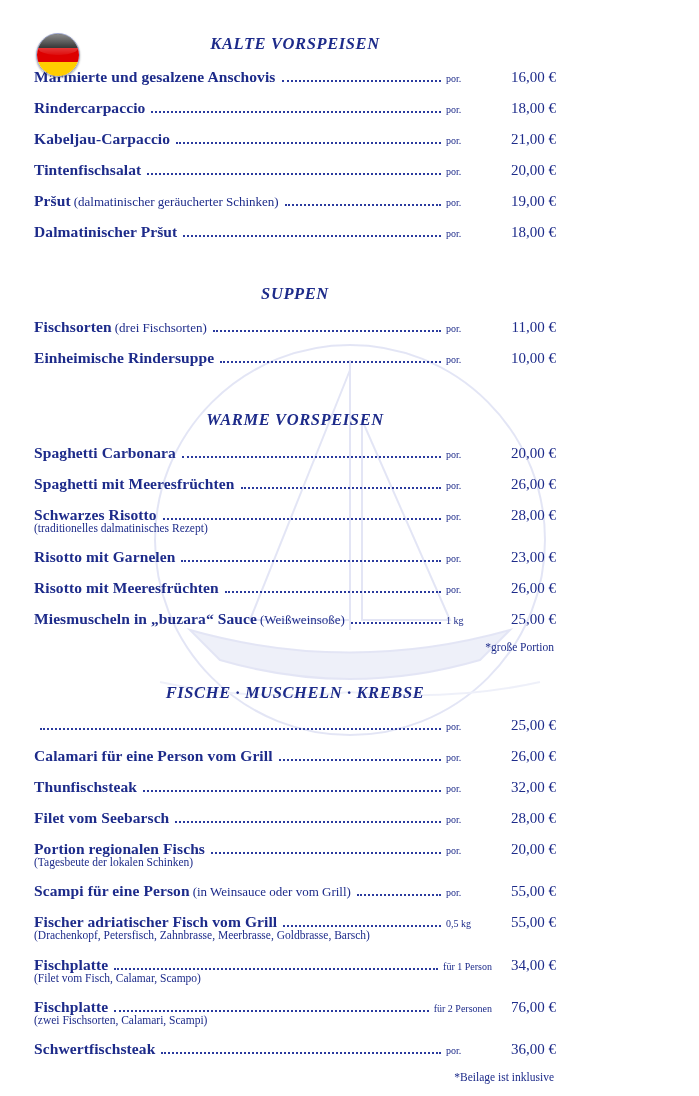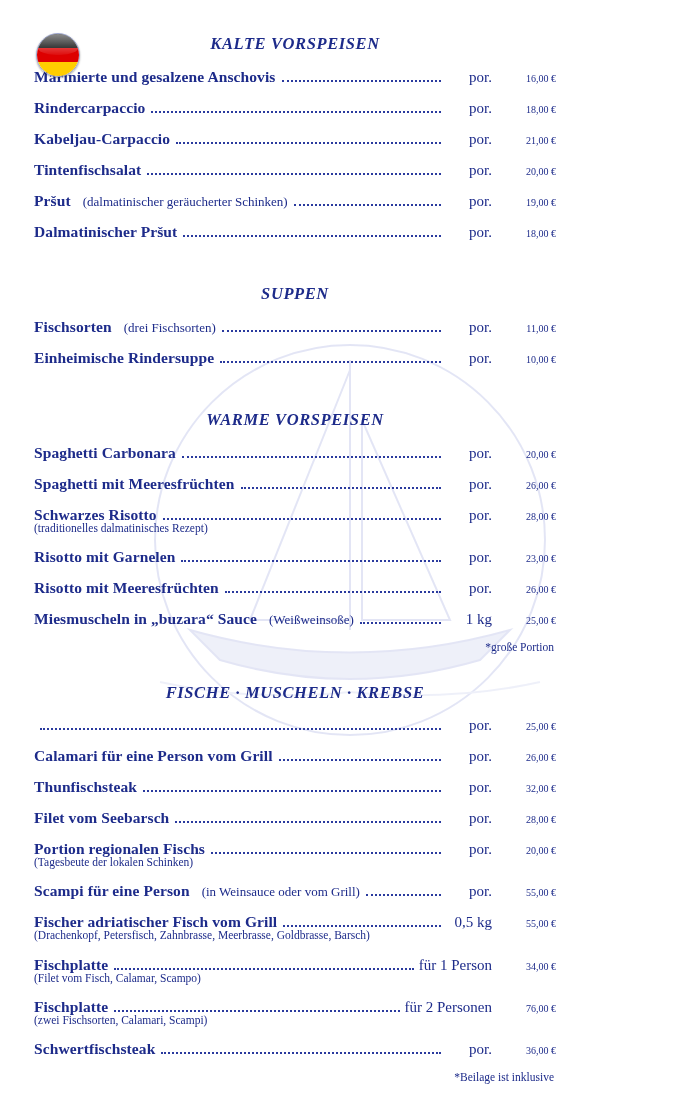--- a/index.html
+++ b/index.html
@@ -97,43 +97,42 @@
   .name {
     font-weight: bold;
     font-size: 15.5px;
     white-space: nowrap;
     letter-spacing: 0.1px;
   }
 
   .paren {
     font-weight: normal;
     font-size: 13px;
-    margin-left: 12px;
+    margin-left: 3px;
     white-space: nowrap;
   }
 
   .leader {
     flex: 1 1 auto;
     border-bottom: 2px dotted #2a3a9e;
     margin: 0 5px 4px 6px;
     height: 0;
     min-width: 10px;
   }
 
   .unit {
-    font-size: 15px;
+    font-size: 10px;
     white-space: nowrap;
-    text-align: right;
     width: 46px;
     flex: 0 0 46px;
     font-family: Liberation Serif, serif;
   }
 
   .price {
-    font-size: 10px;
+    font-size: 15px;
     white-space: nowrap;
     text-align: right;
     width: 64px;
     flex: 0 0 64px;
   }
 
   .subnote {
     font-size: 11.5px;
     margin-top: -2px;
     line-height: 1.15;

